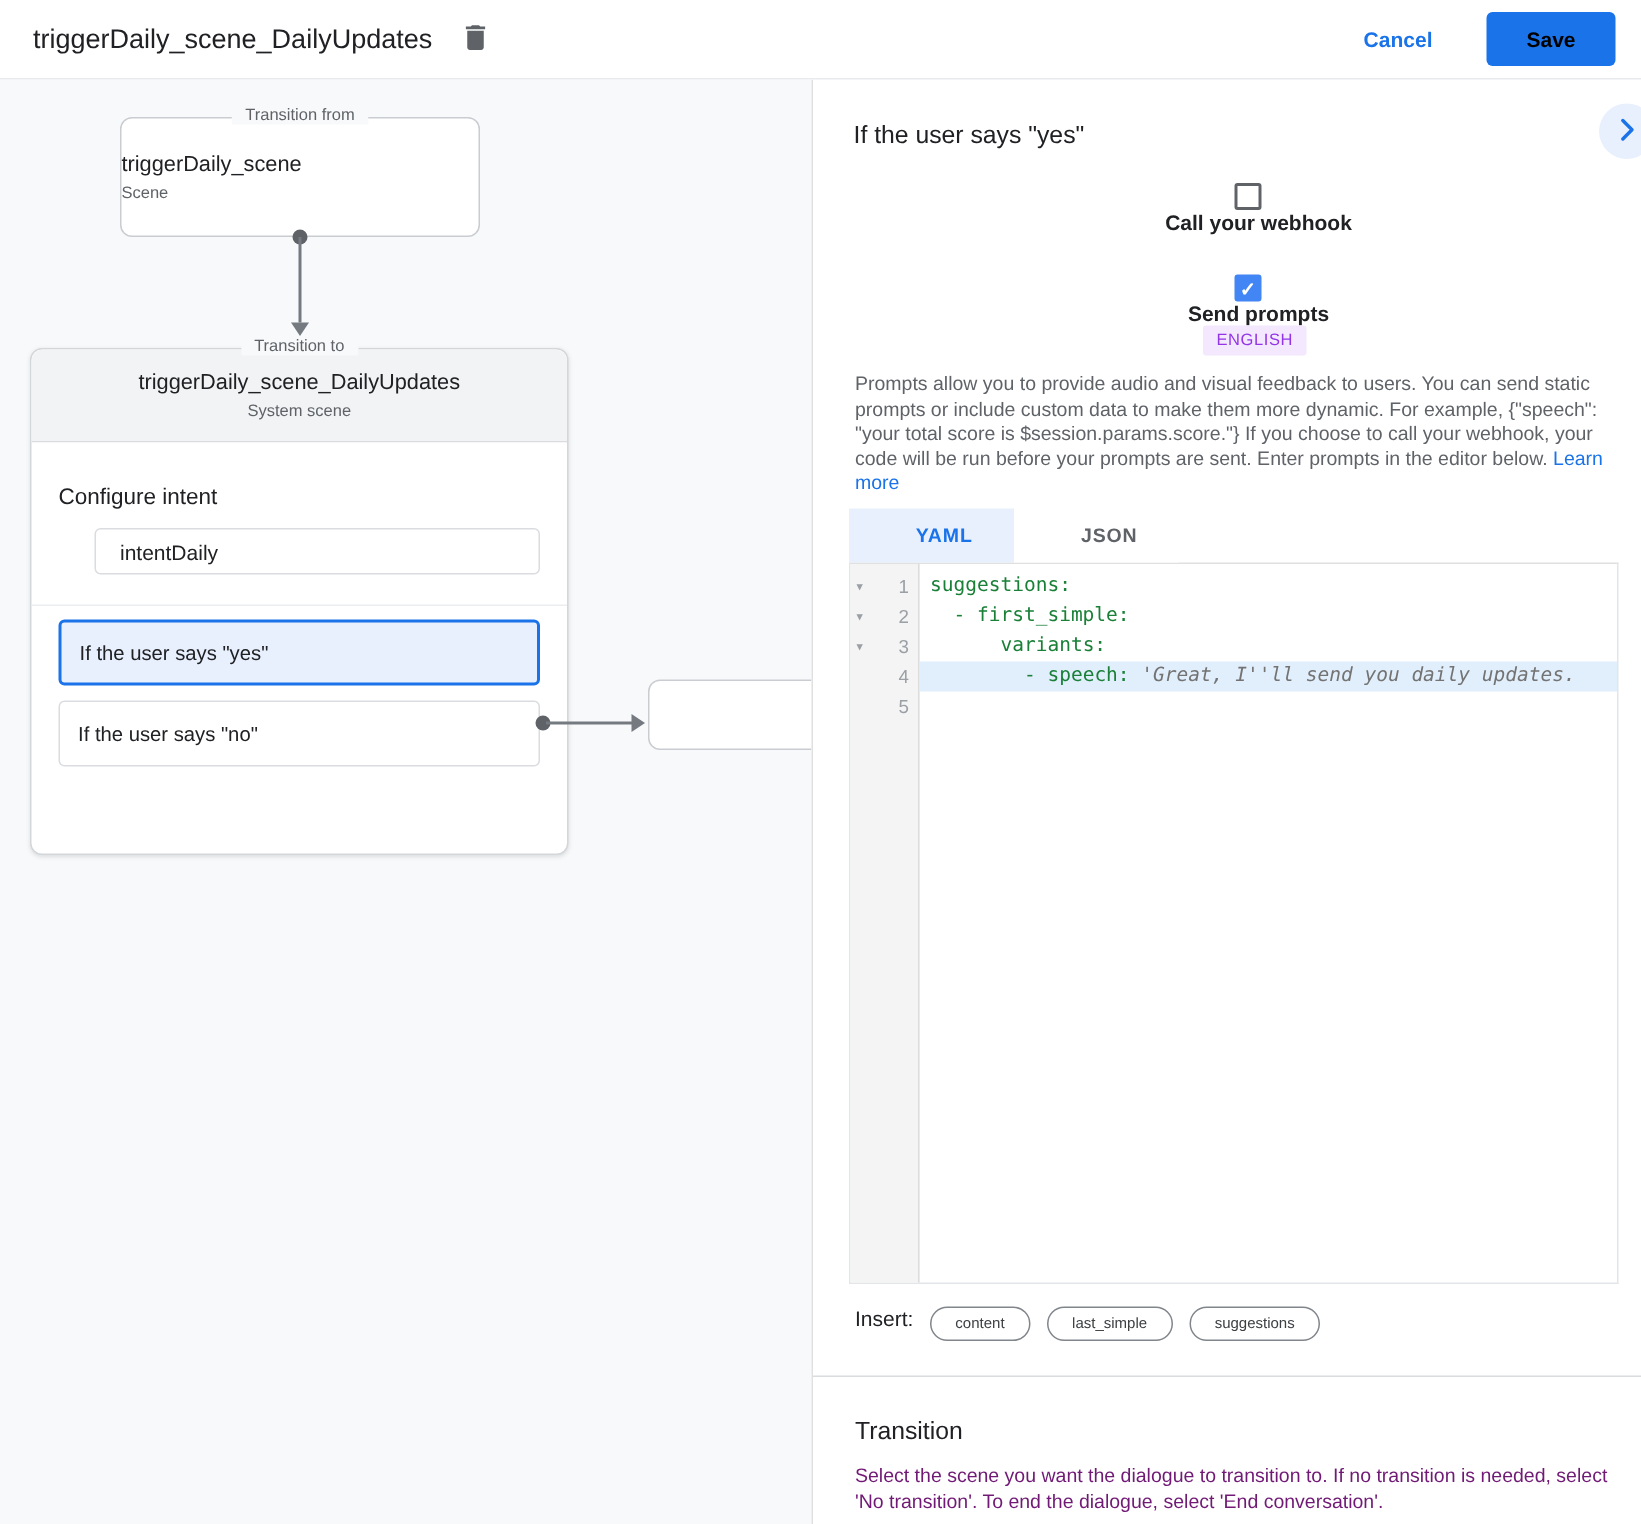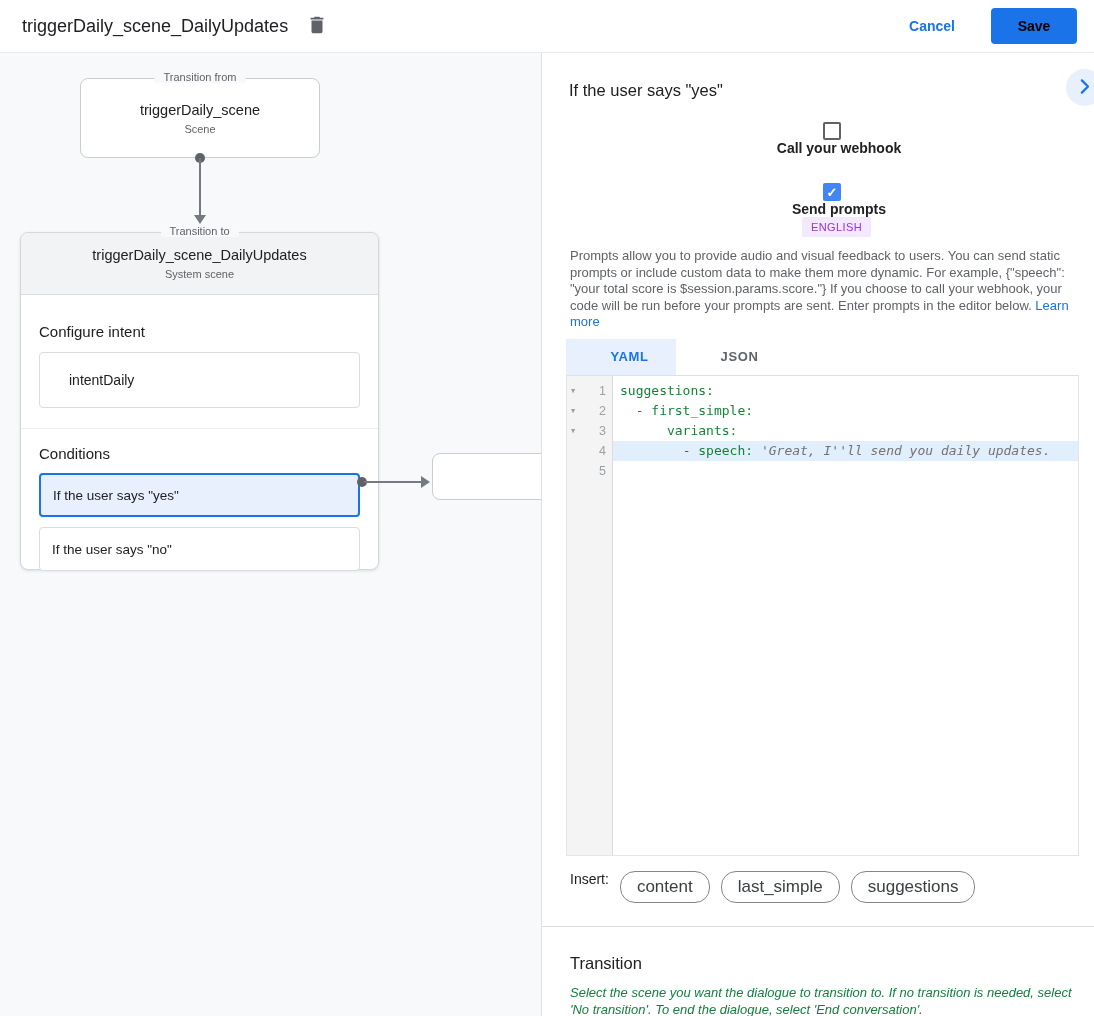--- a/index.html
+++ b/index.html
@@ -29,21 +29,21 @@
     position:absolute; top:53px; left:0; width:541px; bottom:0;
     background:#f8f9fa; overflow:hidden;
   }
   .legend {
     position:absolute; top:-8px; left:50%; transform:translateX(-50%);
     font-size:11px; color:#5f6368; background:#f8f9fa; padding:0 9px; white-space:nowrap;
   }
   .from-box {
     position:absolute; left:80px; top:25px; width:240px; height:80px;
     background:#fff; border:1px solid #c9cdd1; border-radius:8px;
-    display:flex; flex-direction:column; align-items:center; justify-content:center;
+    display:flex; flex-direction:column; justify-content:center;
   }
   .node-name { font-size:14.5px; color:#202124; }
   .node-type { font-size:11px; color:#5f6368; margin-top:5px; }
 
   .v-dot { position:absolute; left:195px; top:100px; width:10px; height:10px; border-radius:50%; background:#5f6368; }
   .v-line { position:absolute; left:199px; top:105px; width:2px; height:57px; background:#757a80; }
   .v-head { position:absolute; left:194px; top:162px; width:0; height:0;
     border-left:6px solid transparent; border-right:6px solid transparent; border-top:9px solid #757a80; }
 
   .scene-card {
@@ -52,22 +52,22 @@
     box-shadow:0 1px 3px rgba(60,64,67,.15);
   }
   .scene-card-header {
     height:62px; background:#f1f3f4; border-bottom:1px solid #dadce0;
     border-radius:8px 8px 0 0;
     display:flex; flex-direction:column; align-items:center; justify-content:center;
   }
   .card-body { padding:0 18px; }
   .section-label { font-size:15px; color:#202124; margin-top:27px; line-height:20px; }
   .intent-input {
-    margin-top:10px; height:56px; border:1px solid #dadce0; border-radius:4px;
-    display:flex; align-items:center; padding:0 29px; font-size:14px; color:#202124; background:#fff;
+    margin-top:10px; height:31px; border:1px solid #dadce0; border-radius:4px;
+    display:flex; align-items:center; padding:0 16px; font-size:14px; color:#202124; background:#fff;margin-left:24px;
   }
   .card-divider { margin:20px -18px 0; border-top:1px solid #ebedef; }
   .cond-label { margin-top:15px; }
   .cond-box {
     margin-top:9px; height:44px; border:1px solid #dadce0; border-radius:4px;
     display:flex; align-items:center; padding:0 12px; font-size:13.5px; color:#202124;
     background:#fff; cursor:pointer;
   }
   .cond-box.selected { background:#e8f0fe; border:2px solid #1a73e8; }
   .cond-box + .cond-box { margin-top:10px; }
@@ -136,28 +136,28 @@
   .code-area { flex:1; padding-top:5px; overflow:hidden; cursor:text; }
   .code-line { height:20px; line-height:20px; white-space:pre; padding-left:7px; }
   .code-line.hl { background:#e1eefb; }
   .yk { color:#1a8038; }
   .ys { color:#737373;font-style:italic; }
 
   .insert-row { display:flex; align-items:flex-start; margin:15px 0 0 28px; }
   .insert-label { font-size:14px; color:#202124; }
   .chip {
     margin-left:11px; padding:5px 16px; border:1px solid #80868b; border-radius:15px;
-    background:#fff; font-size:17px; color:#3c4043; cursor:pointer;
+    background:#fff; font-size:10px; color:#3c4043; cursor:pointer;
   }
 
   .detail-divider { margin-top:23px; border-top:1px solid #dadce0; }
 
   .transition-section { padding:0 16px 0 28px; }
   .transition-title { font-size:16.5px; color:#202124; font-weight:normal; margin-top:26px; line-height:20px; }
-  .transition-desc { margin-top:11px; width:515px; font-size:13px; line-height:17.5px; color:#15803d;font-style:italic; }
+  .transition-desc { margin-top:11px; width:515px; font-size:13px; line-height:17.5px; color:#701a75; }
   .dropdown {
     margin-top:17px; width:494px; height:36px; border:1px solid #dadce0; border-radius:4px;
     display:flex; align-items:center; justify-content:space-between; padding:0 13px;
     font-size:14px; color:#202124; background:#fff; cursor:pointer;
   }
   .caret { width:0; height:0; border-left:5px solid transparent; border-right:5px solid transparent; border-top:6px solid #5f6368; }
 </style>
 </head>
 <body>
 
@@ -190,21 +190,20 @@
   <div class="scene-card">
     <span class="legend">Transition to</span>
     <div class="scene-card-header">
       <div class="node-name">triggerDaily_scene_DailyUpdates</div>
       <div class="node-type">System scene</div>
     </div>
     <div class="card-body">
       <div class="section-label">Configure intent</div>
       <div class="intent-input">intentDaily</div>
       <div class="card-divider"></div>
-      <div class="section-label cond-label">Conditions</div>
       <div class="cond-box selected">If the user says "yes"</div>
       <div class="cond-box">If the user says "no"</div>
     </div>
   </div>
 
   <div class="h-dot"></div>
   <div class="h-line"></div>
   <div class="h-head"></div>
   <div class="target-box"></div>
 

